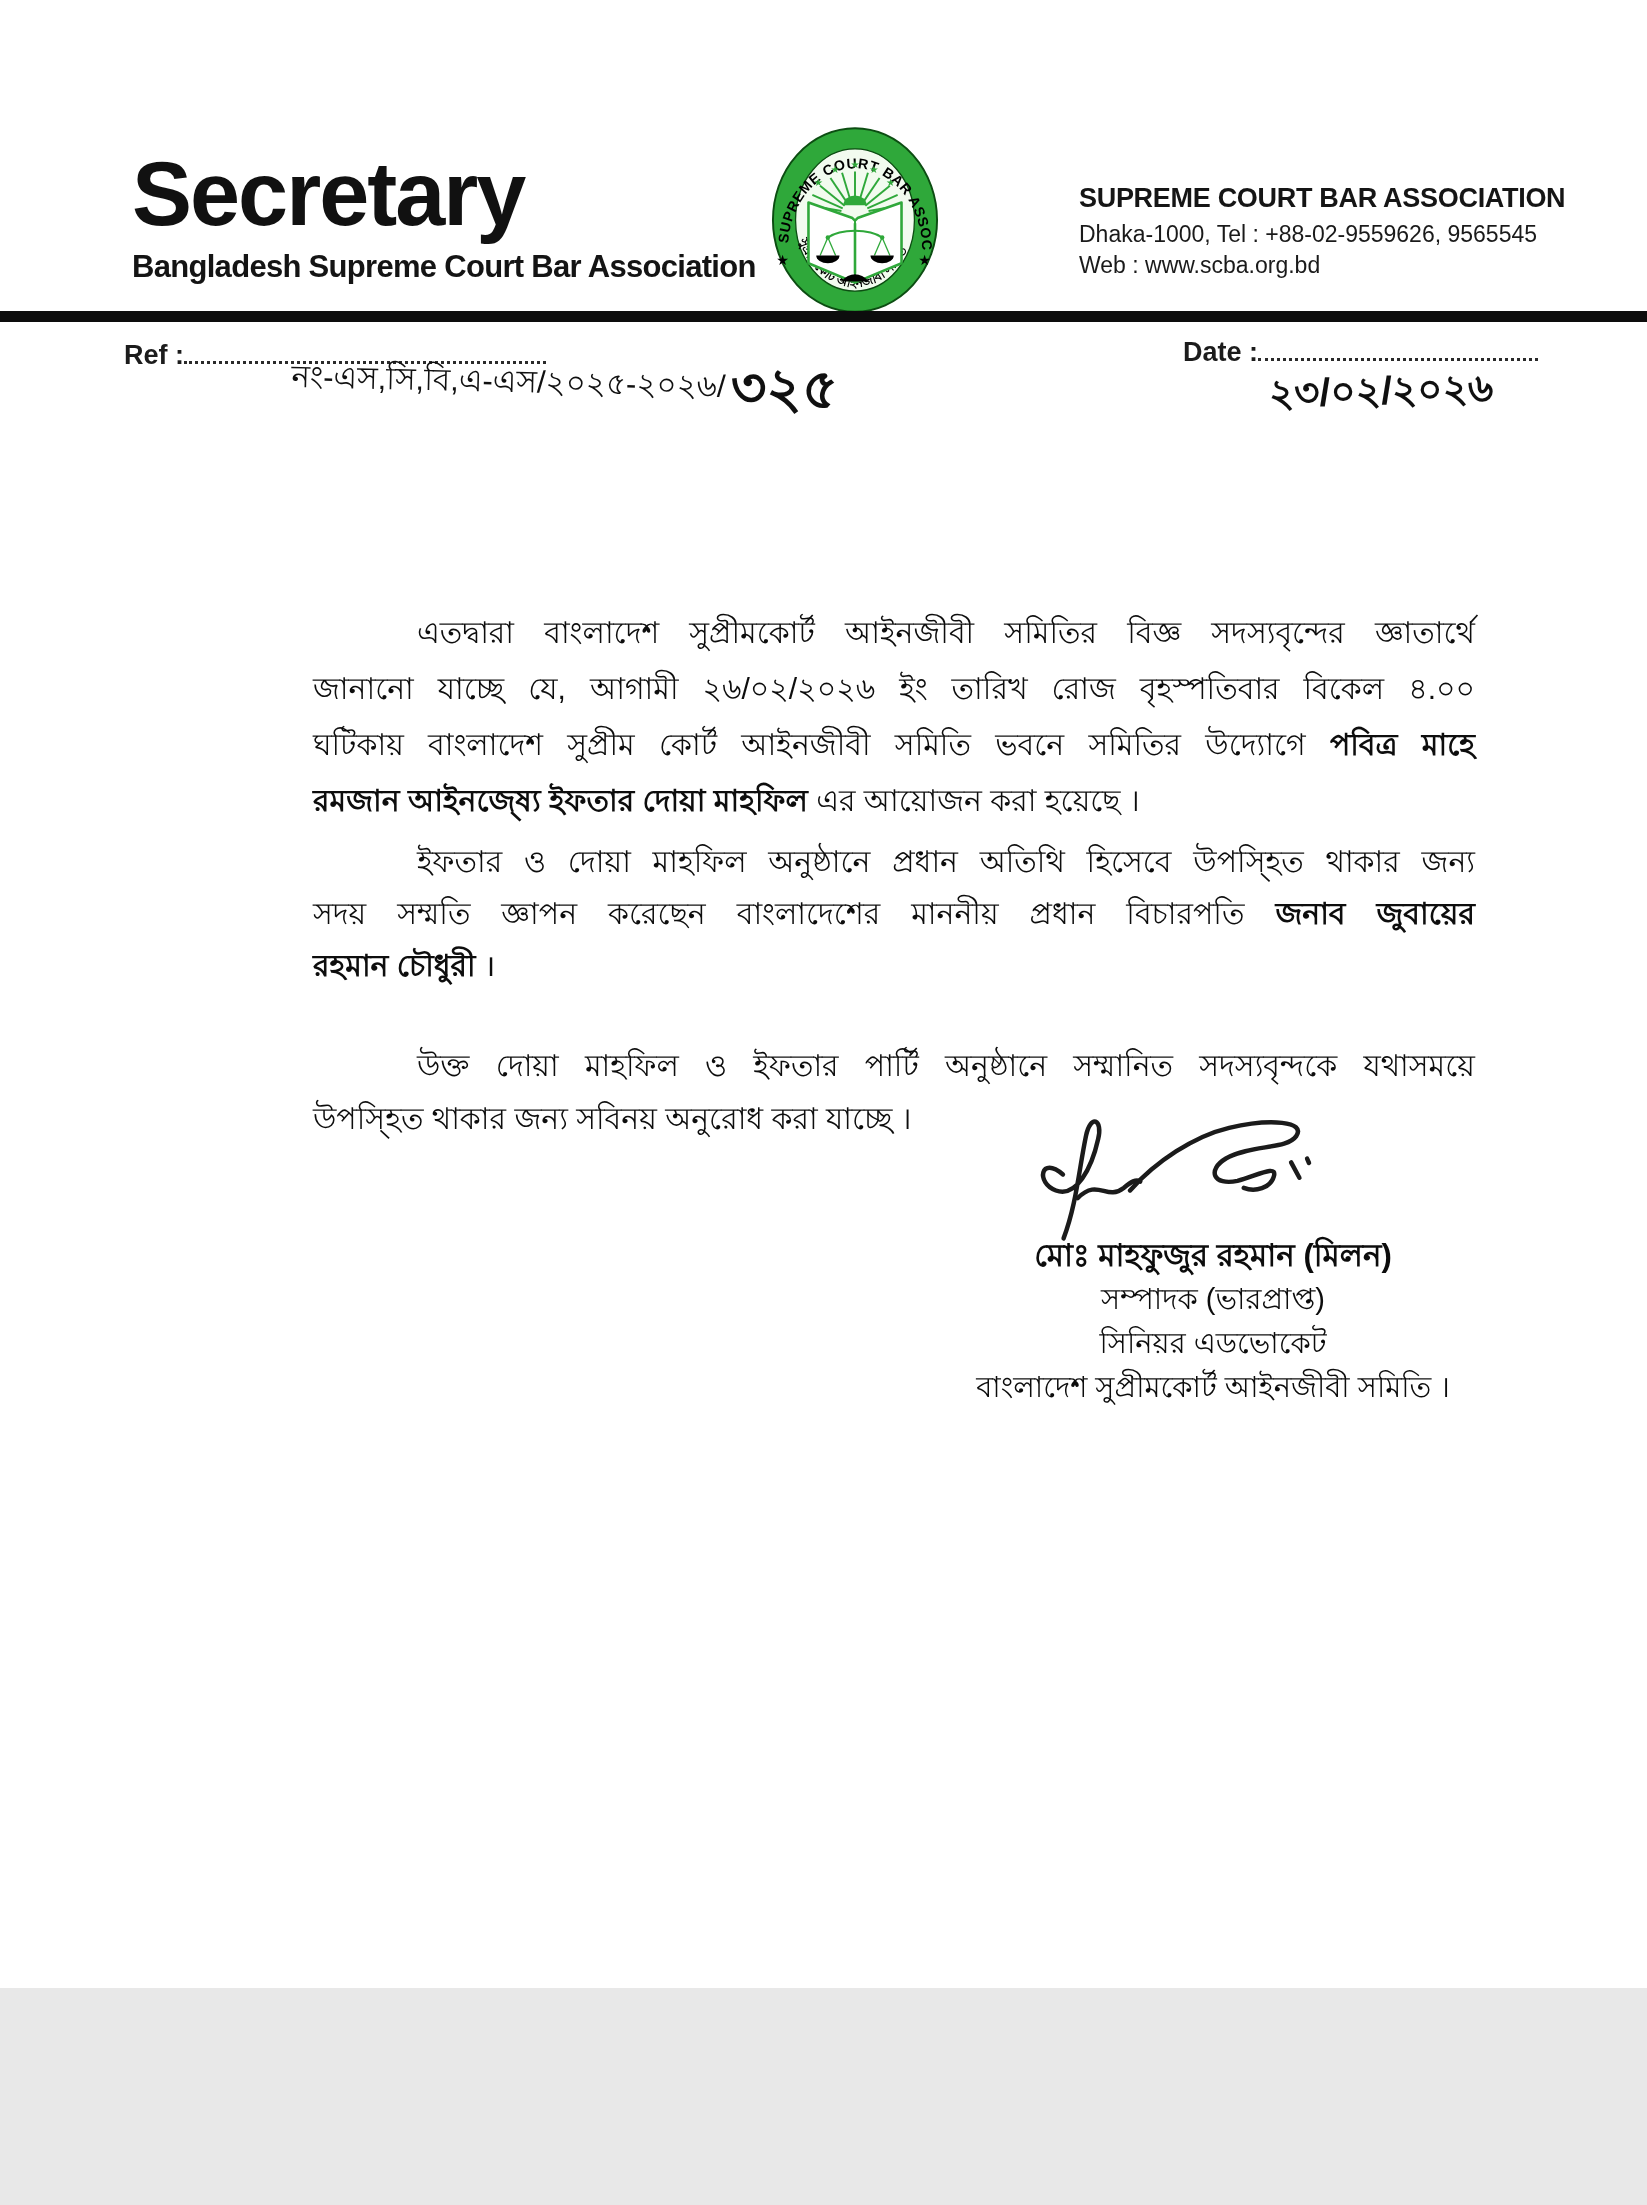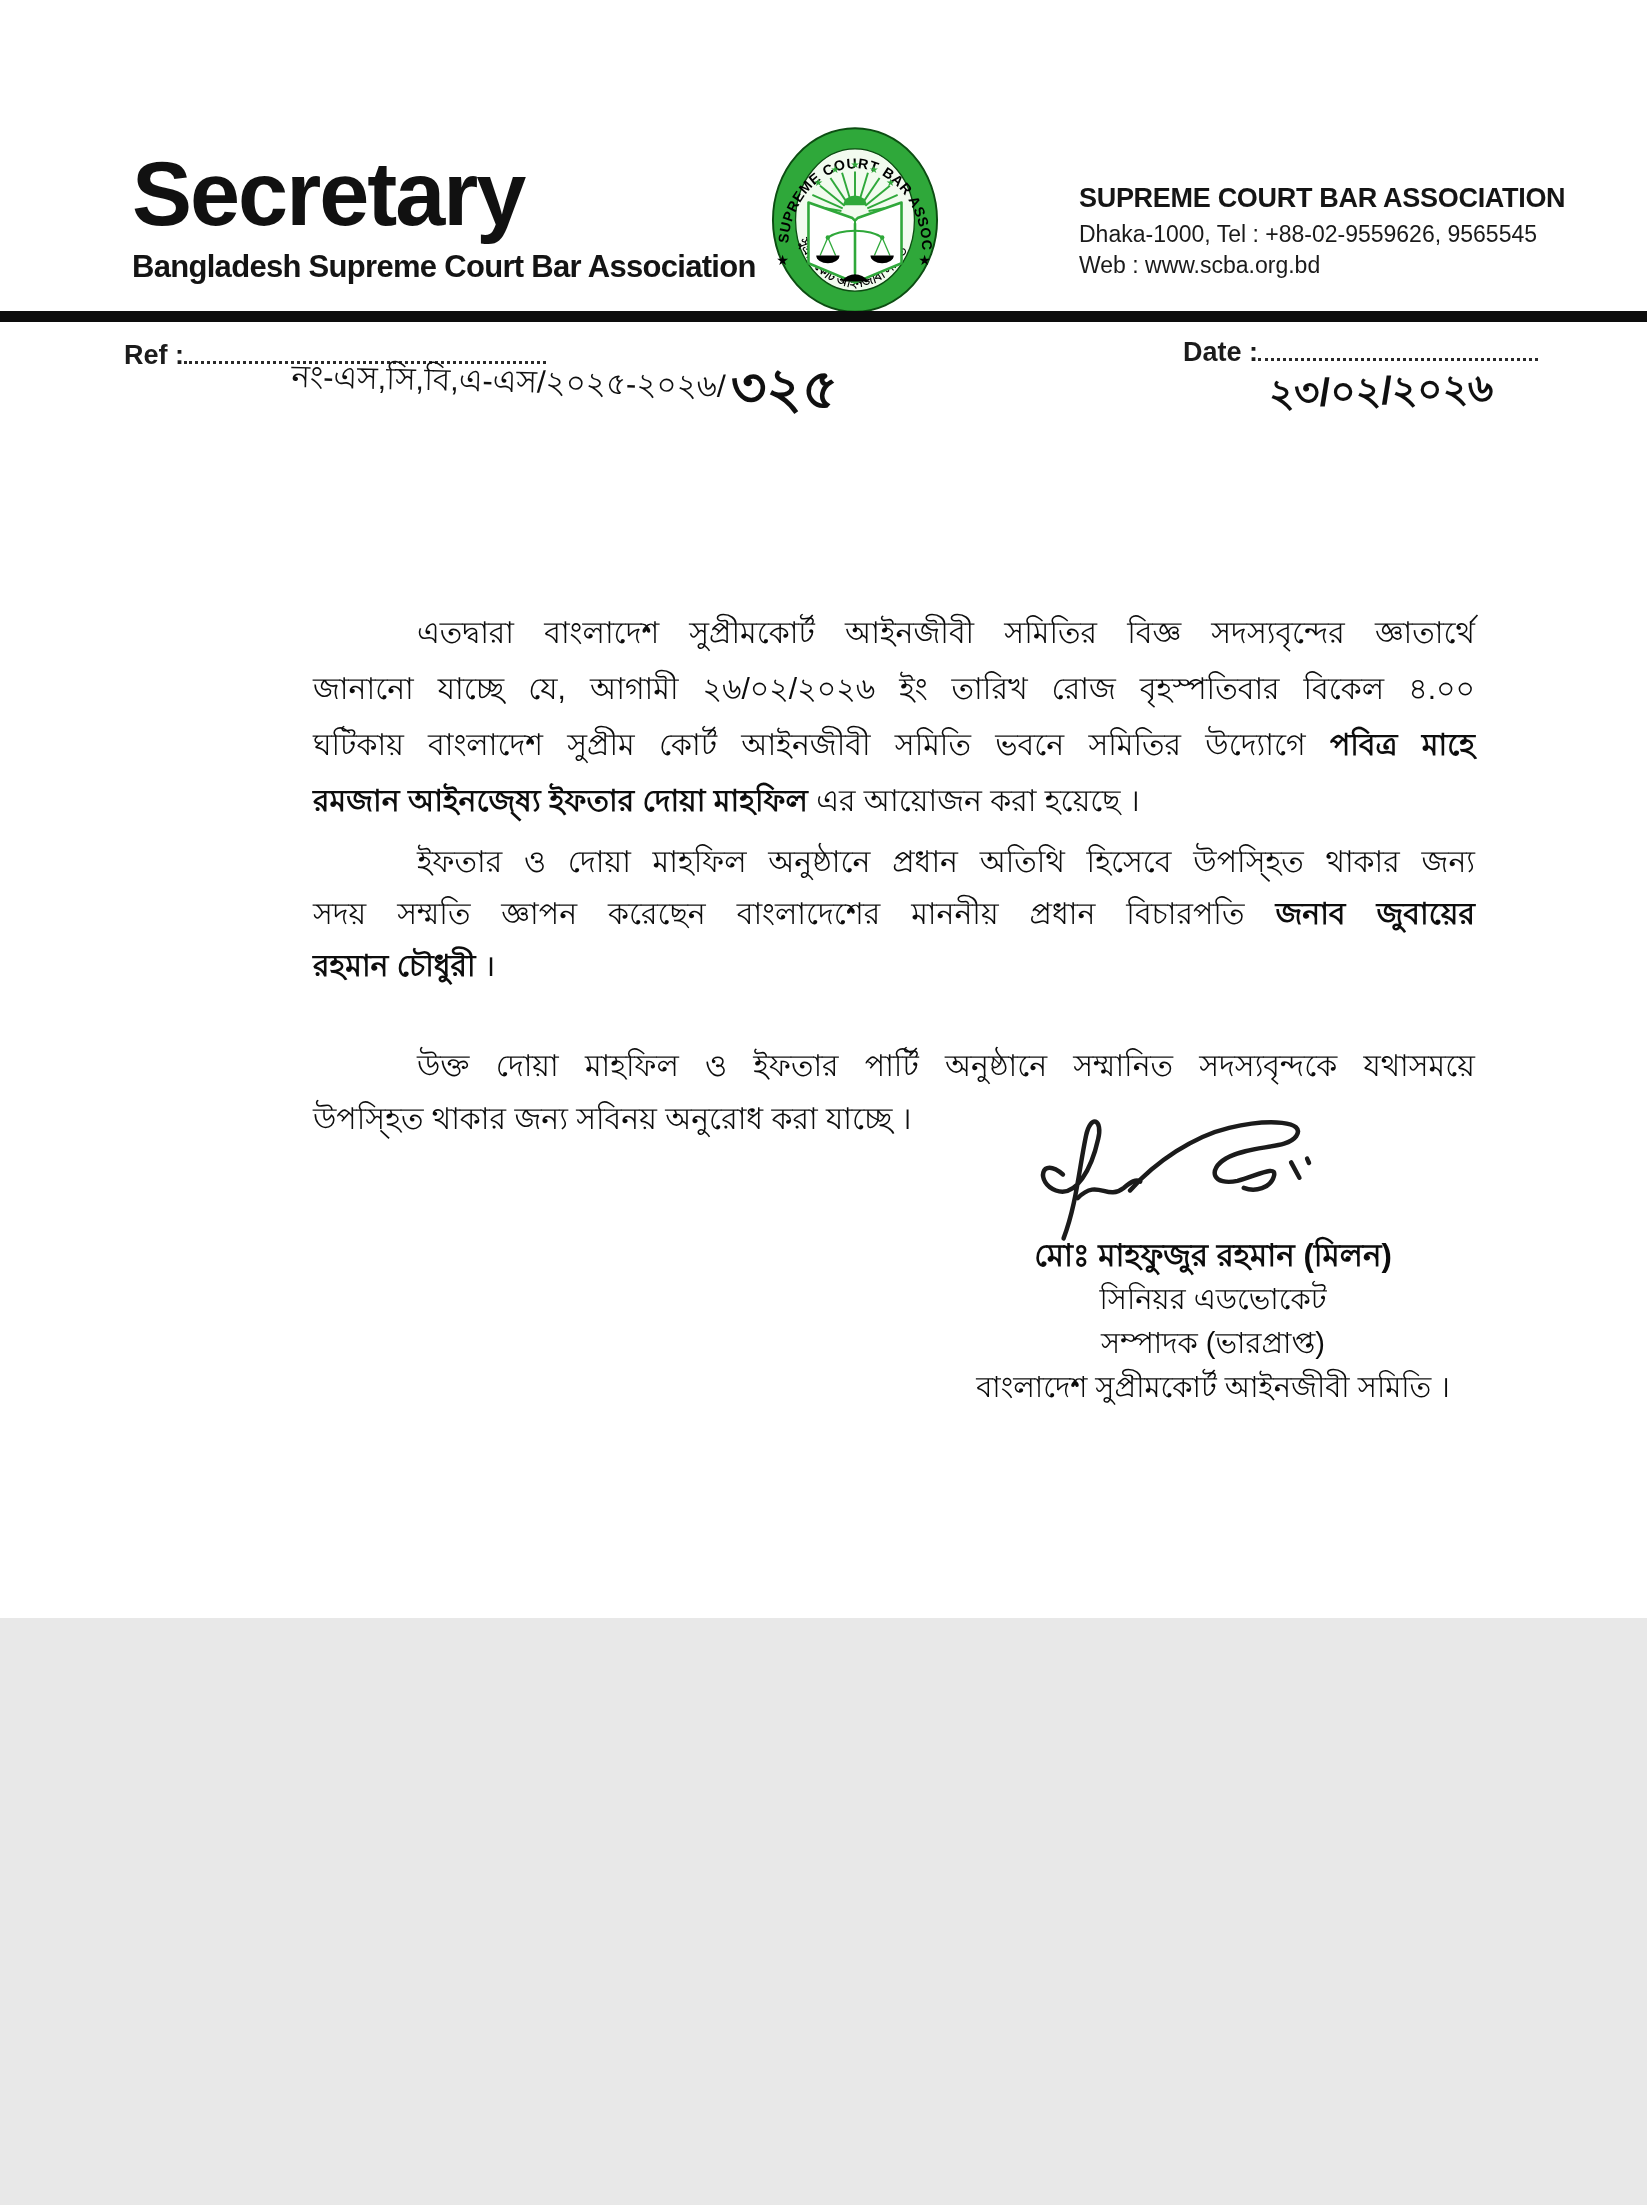--- a/index.html
+++ b/index.html
@@ -1,16 +1,16 @@
 <!DOCTYPE html>
 <html style="font-size:10.4px"><head>
 <meta charset="utf-8">
 <style>
   html,body{margin:0;padding:0;background:#e8e8e8;}
-  .page{position:relative;width:1648px;height:1618px;background:#ffffff;
+  .page{position:relative;width:1648px;height:1988px;background:#ffffff;
         font-family:"Liberation Sans",sans-serif;color:#0b0b0b;overflow:hidden;}
   .abs{position:absolute;}
 
   
   .secretary{font-size:90px;font-weight:bold;letter-spacing:-2px;line-height:1;color:#111;}
   .subtitle{font-size:31px;font-weight:bold;margin-top:10.4px;letter-spacing:-0.7px;color:#141414;}
   .org-name{font-size:27px;font-weight:bold;letter-spacing:-0.3px;color:#151515;}
   .addr{font-size:23px;line-height:31px;color:#1a1a1a;margin-top:5.2px;}
 
   .divider-bar{left:0;top:311px;width:1648px;height:11px;background:#0d0d0d;}
@@ -159,19 +159,19 @@
         <path d="M118,152 C150,120 163,157 190,136 C201,127 210,121 216,126"></path>
         <path d="M200,140 C240,95 300,55 355,42 C420,27 476,32 460,55 C445,76 390,68 350,90 C320,108 330,133 368,125 C396,118 431,98 425,118 C420,136 396,143 378,136"></path>
         <path d="M452,96 l13,24"></path>
         <path d="M477,90 l3,7"></path>
       </g>
     </svg>
   </div>
 
   <div class="abs sig-block bn">
     <div class="sig-name">মোঃ মাহফুজুর রহমান (মিলন)</div>
+    <div class="sig-line">সম্পাদক (ভারপ্রাপ্ত)</div>
     <div class="sig-line">সিনিয়র এডভোকেট</div>
-    <div class="sig-line">সম্পাদক (ভারপ্রাপ্ত)</div>
     <div class="sig-line">বাংলাদেশ সুপ্রীমকোর্ট আইনজীবী সমিতি ।</div>
   </div>
 
 </div>
 
 
 </body></html>

